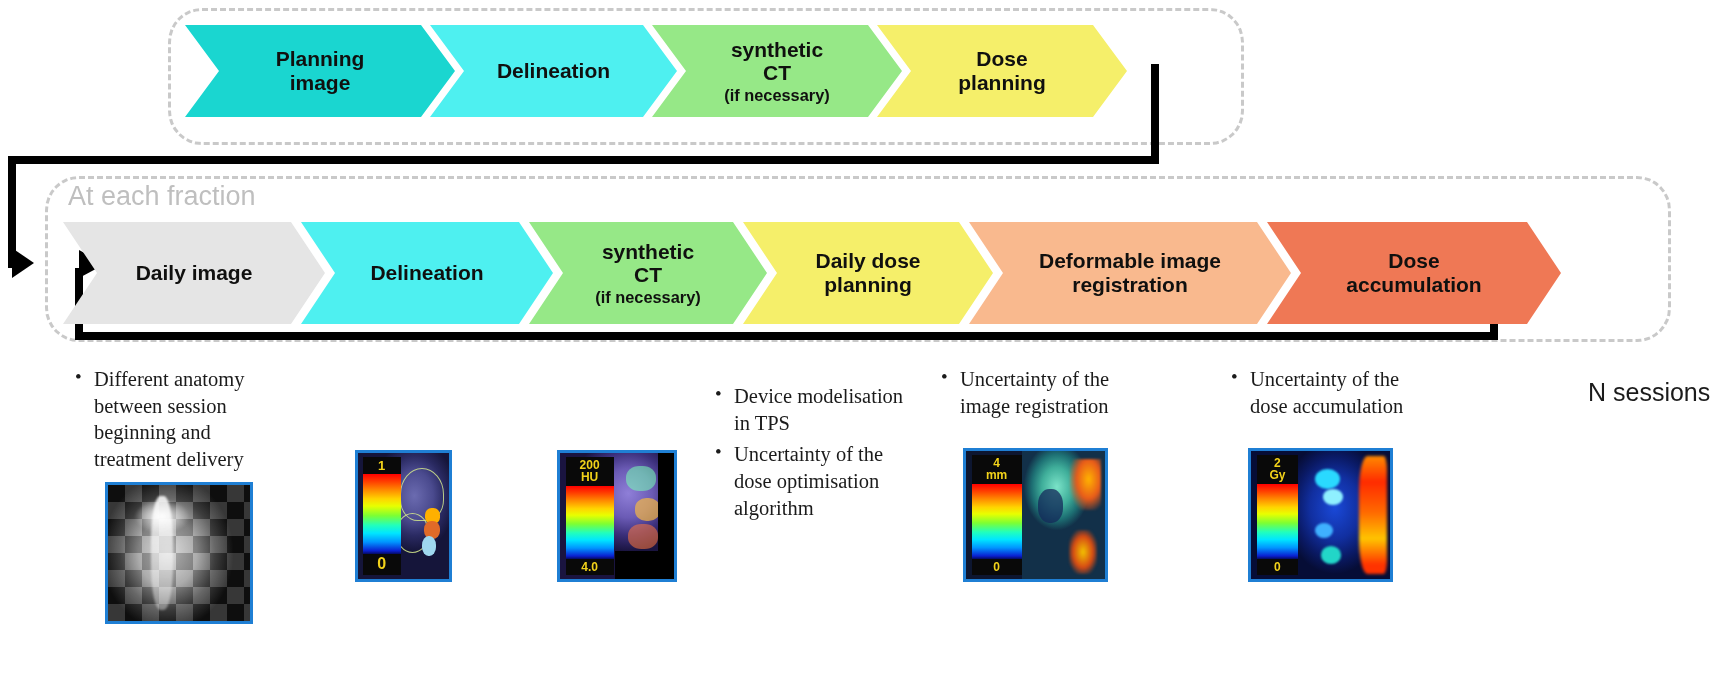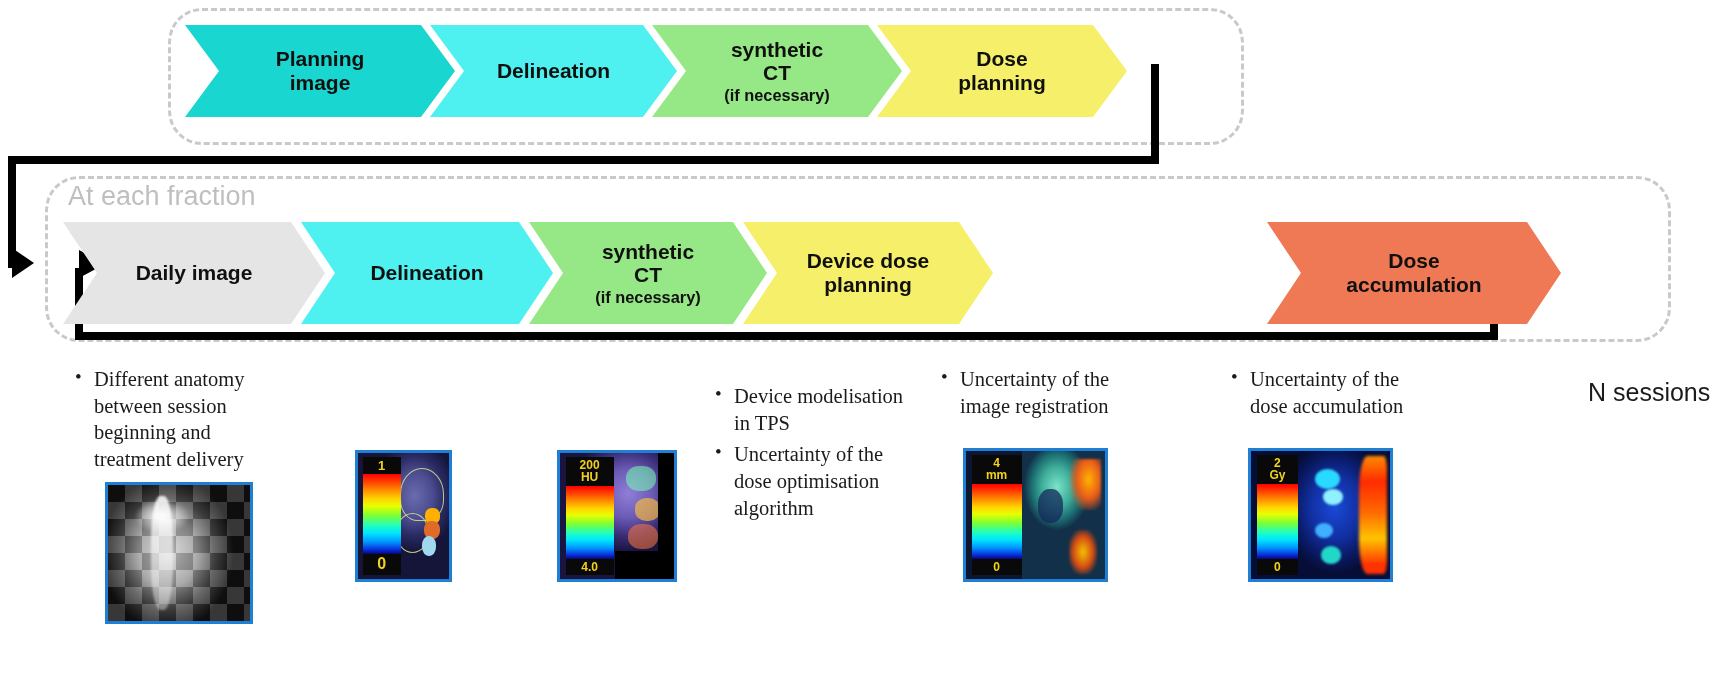--- a/index.html
+++ b/index.html
@@ -322,22 +322,26 @@
     </div>
     <div class="chev" style="left:238px; width:252px; background:#4ef0f0;">
       <span class="lbl" style="white-space:pre-line">Delineation</span>
     </div>
     <div class="chev" style="left:466px; width:238px; background:#96e887;">
       <span class="lbl" style="white-space:pre-line">synthetic
 CT</span>
       <span class="sub">(if necessary)</span>
     </div>
     <div class="chev" style="left:680px; width:250px; background:#f5ef6a;">
-      <span class="lbl" style="white-space:pre-line">Device dose
+      <span class="lbl" style="white-space:pre-line">Daily dose
 planning</span>
+    </div>
+    <div class="chev" style="left:906px; width:322px; background:#f9b98e;">
+      <span class="lbl" style="white-space:pre-line">Deformable image
+registration</span>
     </div>
     <div class="chev" style="left:1204px; width:294px; background:#ef7855;">
       <span class="lbl" style="white-space:pre-line">Dose
 accumulation</span>
     </div>
   </div>
 
   <div class="n-sessions" style="left:1588px; top:378px;">N sessions</div>
 
   <div class="bullet-col" style="left:72px; top:366px; width:215px;">

